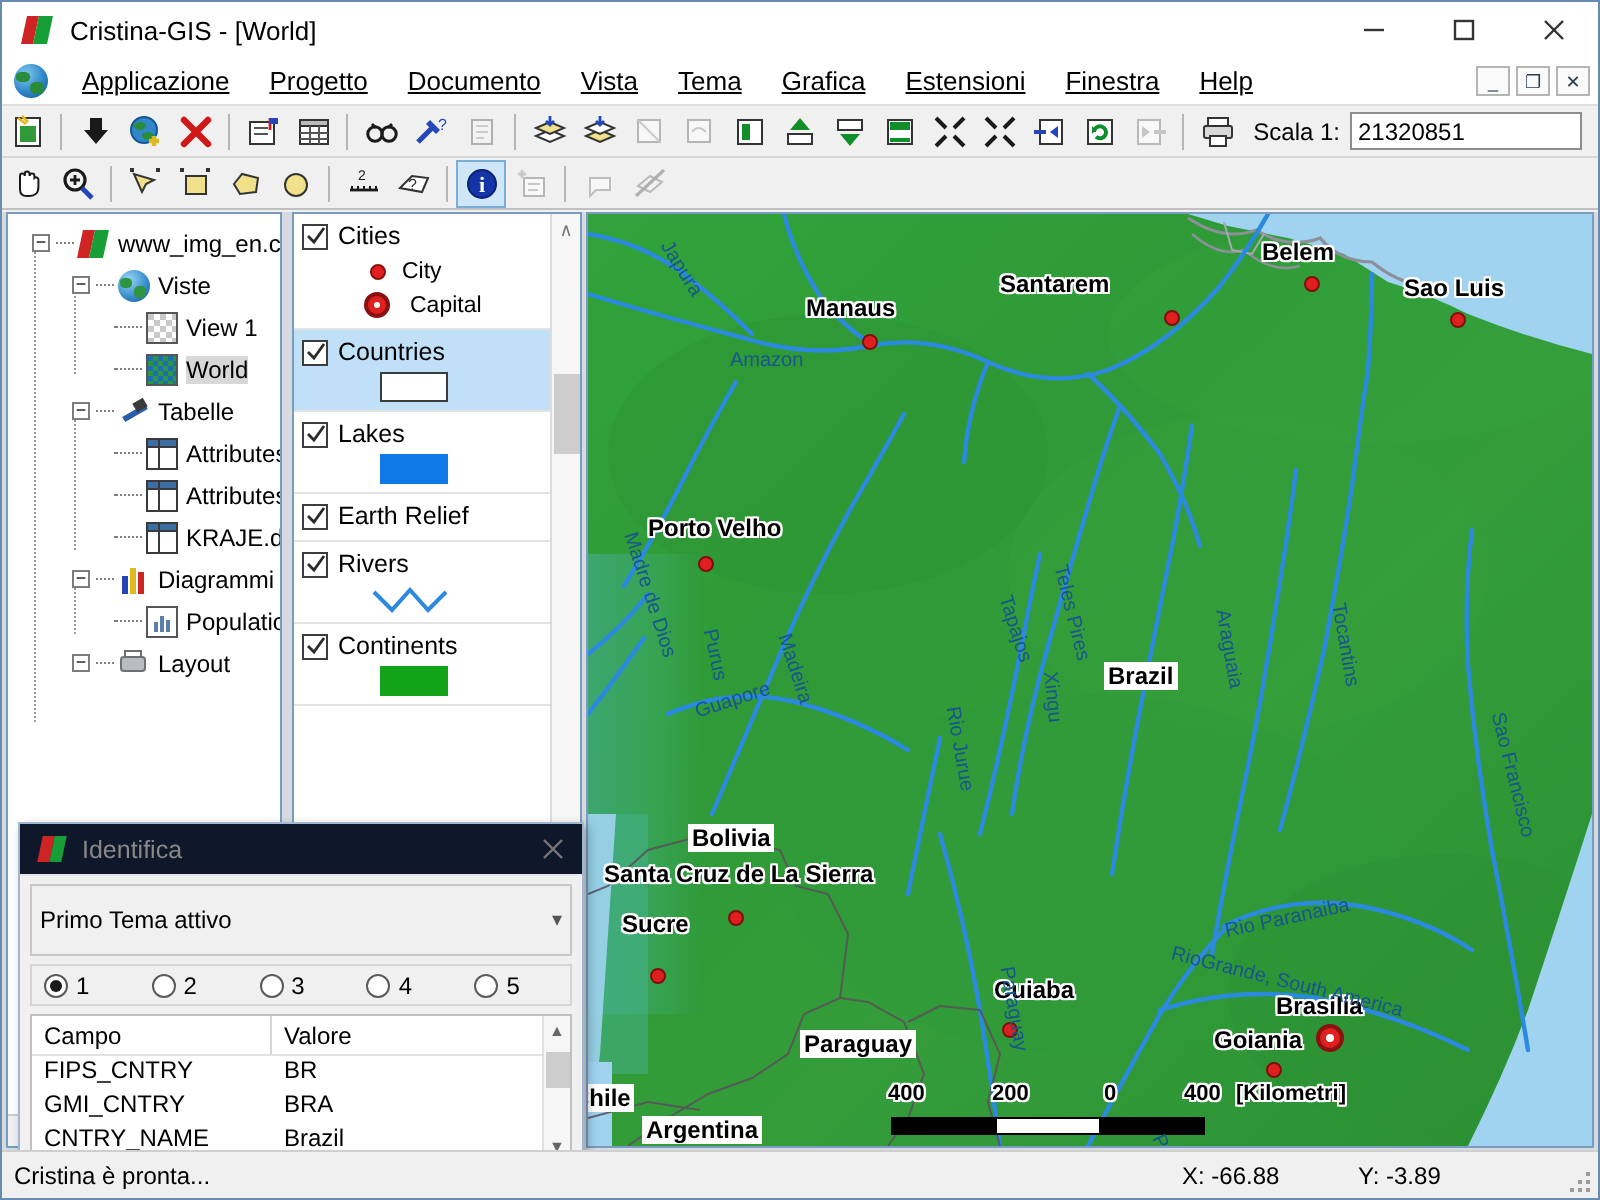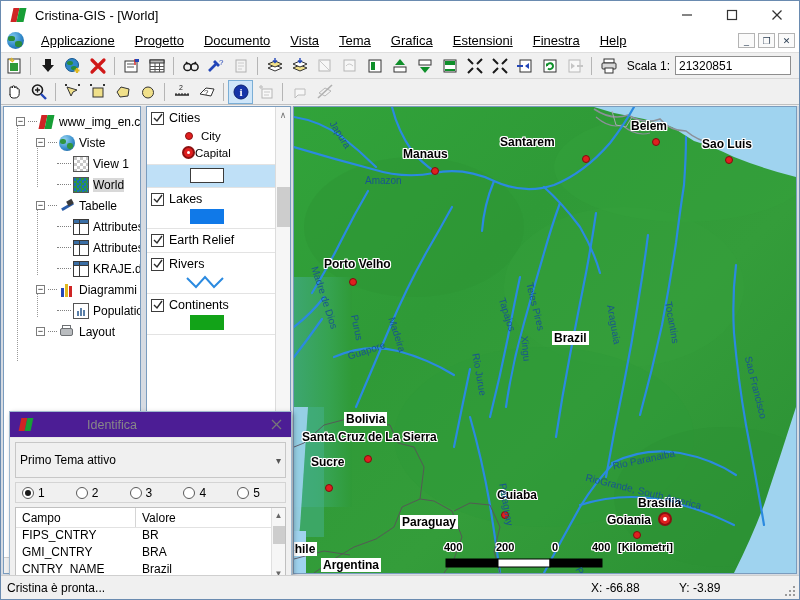--- a/index.html
+++ b/index.html
@@ -198,22 +198,22 @@
      background:#e01f1f; border:2px solid #8b1111; }
   .capdot::after{content:"";position:absolute;left:3px;top:3px;width:4px;height:4px;
      border-radius:50%;background:#fff;}
 
   
   .dialog {
     position:absolute; left:8px; top:305px; width:283px; height:199px;
     background:#f0f0f0; border:1px solid #9fb8cf;
     box-shadow: 2px 2px 5px rgba(0,0,0,0.28);
   }
-  .dlg-title { height:26px; background:#4c1d95; display:flex; align-items:center;
-     border-bottom:1px solid #e7e7e7;gap:46px; }
+  .dlg-title { height:26px; background:#0f172a; display:flex; align-items:center;
+     border-bottom:1px solid #e7e7e7; }
   .dlg-icon { width:15px;height:15px;position:relative;margin-left:9px;margin-right:7px; }
   .dlg-icon .a{position:absolute;left:1px;top:1px;width:6px;height:13px;background:#cf2424;transform:skewX(-12deg);}
   .dlg-icon .b{position:absolute;left:7px;top:1px;width:6px;height:13px;background:#179e36;transform:skewX(-12deg);}
   .dlg-name { font-size:12.5px; color:#888; }
   .dlg-close { margin-left:auto; width:30px;height:25px;display:flex;
      align-items:center;justify-content:center;color:#777;font-size:14px; }
   .dlg-body { padding:0; }
   .dd { margin:4px 5px 0 5px; height:36px; background:#f0f0f0;
      border:1px solid #c7c7c7; display:flex; align-items:center; padding:0 4px;
      font-size:12px; color:#000;}
@@ -666,25 +666,33 @@
                 </svg>
             </span>
             <span class="toc-name">Cities</span>
           </div>
           <div class="sym-row">
             <span class="sym-dot-sm"></span>
             <span class="lbl">City</span>
           </div>
           <div class="sym-row">
             <span class="sym-dot-lg"></span>
-            <span class="lbl" style="margin-left:0;">Capital</span>
+            <span class="lbl" style="margin-left:10px;">Capital</span>
           </div>
         </div>
 
         <div class="toc-item selected">
+          <div class="toc-head">
+            <span class="chk">
+              <svg width="10" height="10" viewBox="0 0 10 10">
+                  <path d="M1 5 L4 8 L9 1" stroke="#2b2b2b" stroke-width="1.4" fill="none"></path>
+                </svg>
+            </span>
+            <span class="toc-name">Countries</span>
+          </div>
           <div class="sym-row">
             <span class="sym-rect"></span>
           </div>
         </div>
 
         <div class="toc-item">
           <div class="toc-head">
             <span class="chk">
               <svg width="10" height="10" viewBox="0 0 10 10">
                   <path d="M1 5 L4 8 L9 1" stroke="#2b2b2b" stroke-width="1.4" fill="none"></path>

